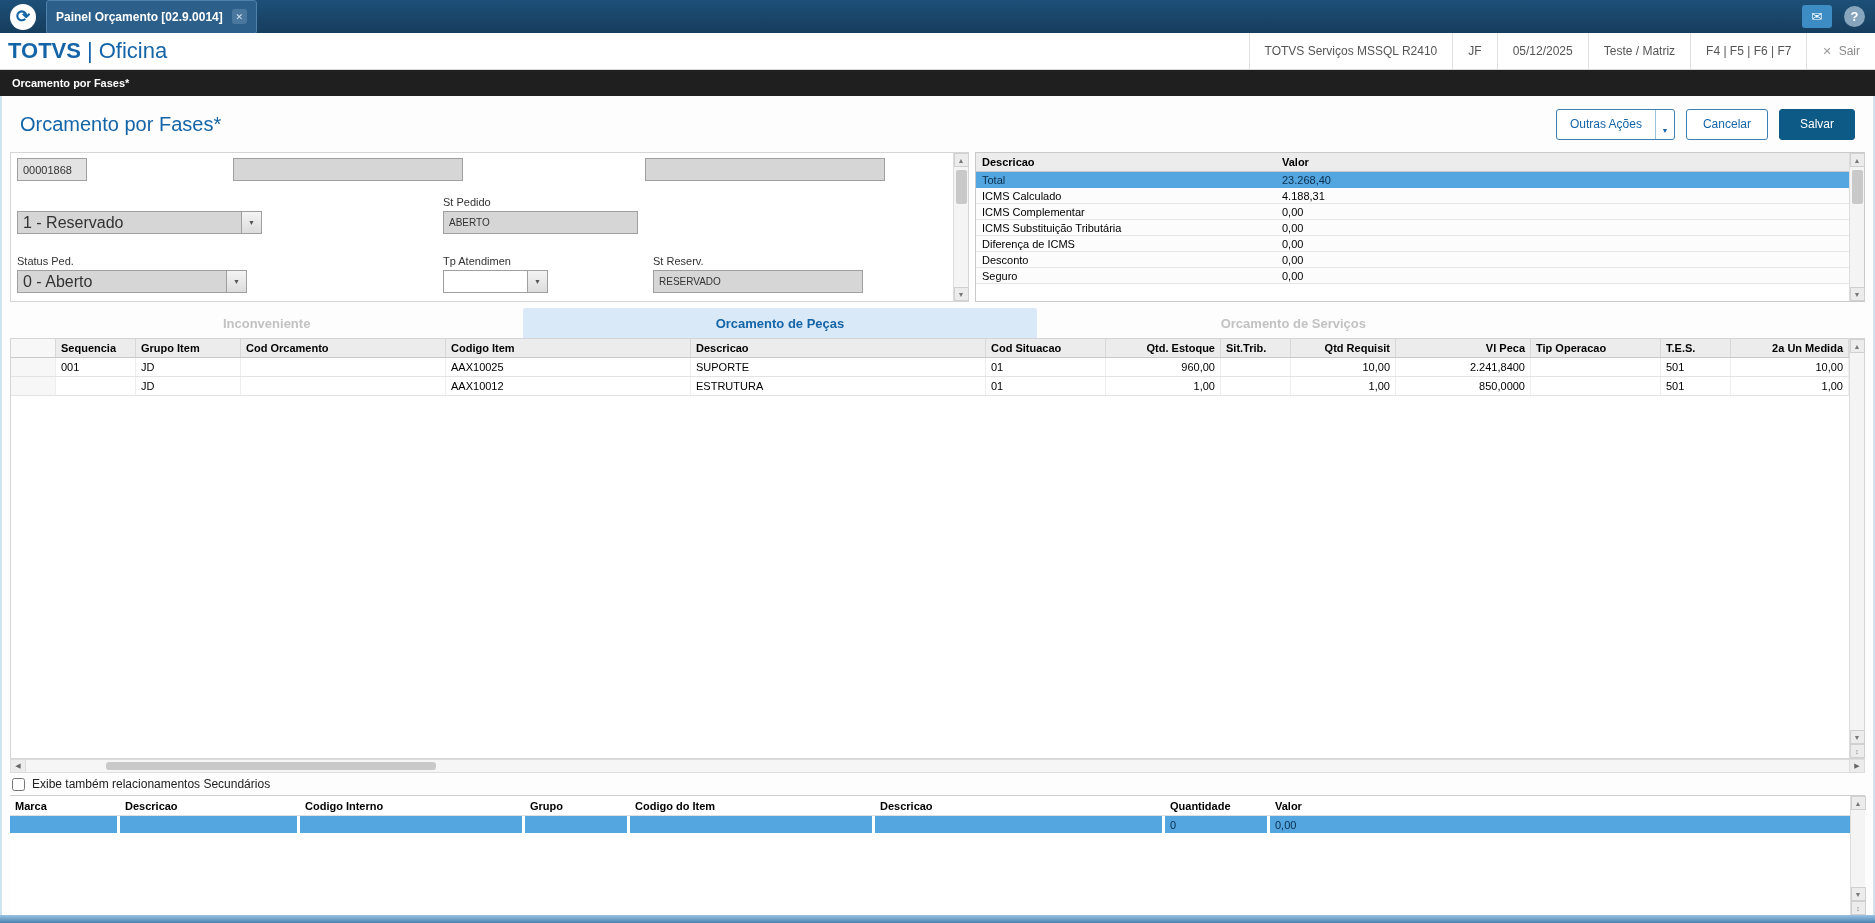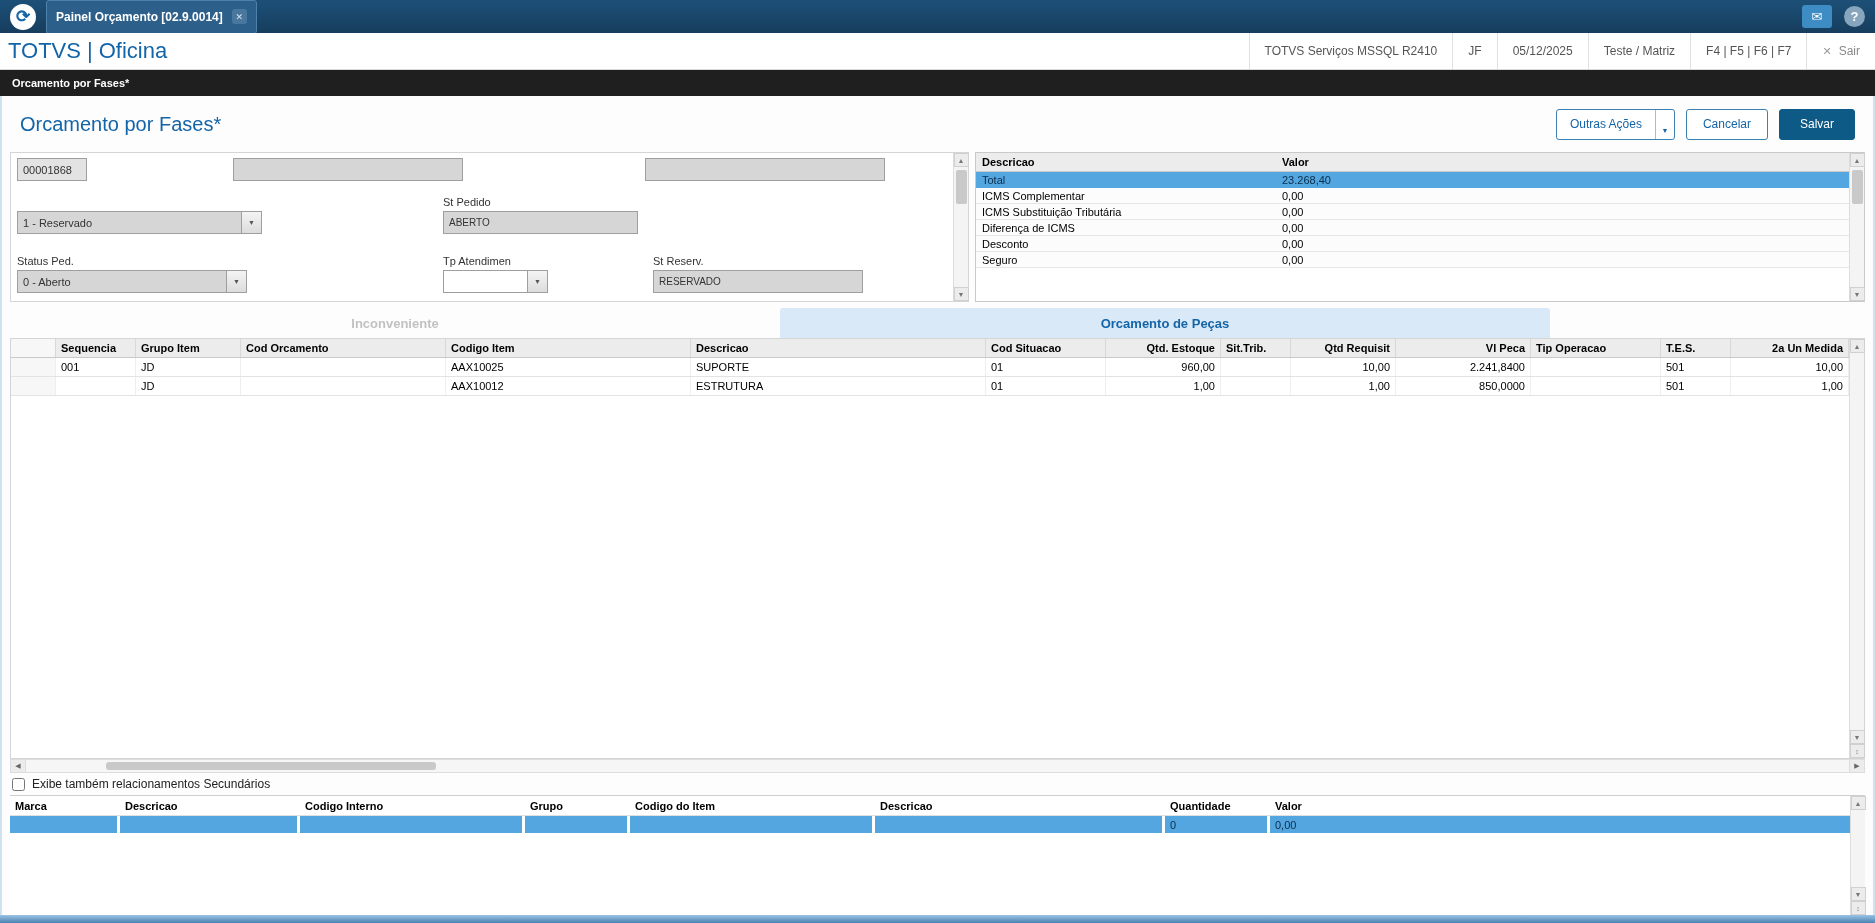--- a/index.html
+++ b/index.html
@@ -11,21 +11,21 @@
   .logo-circle { width: 26px; height: 26px; border-radius: 50%; background: #fff; color: #1464a8; display: flex; align-items: center; justify-content: center; font-size: 17px; font-weight: bold; }
   .doc-tab { height: 25px; background: #2c5f8a; border: 1px solid #4e82aa; border-radius: 3px; display: flex; align-items: center; gap: 9px; padding: 16px 9px; color: #fff; font-size: 12px; font-weight: bold; cursor: pointer; }
   .tab-close { width: 15px; height: 15px; border-radius: 3px; background: #49779e; color: #d7e5f0; font-size: 9px; font-weight: normal; display: flex; align-items: center; justify-content: center; cursor: pointer; }
   .titlebar-right { margin-left: auto; display: flex; align-items: center; gap: 12px; }
   .mail-btn { width: 30px; height: 23px; background: #3e8cc4; border-radius: 3px; color: #fff; display: flex; align-items: center; justify-content: center; font-size: 13px; cursor: pointer; }
   .help-btn { width: 21px; height: 21px; border-radius: 50%; background: #87a5bd; color: #fff; font-weight: bold; display: flex; align-items: center; justify-content: center; font-size: 13px; cursor: pointer; }
 
   
   .header { height: 37px; background: #fff; display: flex; align-items: stretch; border-bottom: 1px solid #d8d8d8; flex: 0 0 auto; }
   .brand-wrap { display: flex; align-items: center; padding: 0 8px; font-size: 22px; color: #1464a8; gap: 6px; }
-  .brand-b { font-weight: normal; }
+  .brand-b { font-weight: bold; }
   .env { margin-left: auto; display: flex; align-items: stretch; font-size: 12px; color: #555; }
   .env-item { display: flex; align-items: center; padding: 0 15px; border-left: 1px solid #e0e0e0; white-space: nowrap; cursor: default; }
   .sair { color: #8a8a8a; gap: 7px; cursor: pointer; }
   .sair .x { font-size: 11px; color: #9a9a9a; }
 
   
   .blackbar { height: 26px; background: #1f1f1f; color: #fff; font-size: 11px; font-weight: bold; display: flex; align-items: center; padding: 0 12px; flex: 0 0 auto; }
 
   
   .content { flex: 1; display: flex; flex-direction: column; background: #fdfdfd; border-left: 2px solid #cfe2f0; border-right: 2px solid #cfe2f0; padding: 0 8px; overflow: hidden; }
@@ -41,21 +41,21 @@
   .btn-primary { background: #0e5a86; border: 1px solid #0e5a86; color: #fff; padding: 0 20px; }
 
   
   .form-row { display: flex; gap: 6px; height: 150px; flex: 0 0 auto; }
   .form-panel { width: 959px; border: 1px solid #d5d5d5; background: #fff; position: relative; }
   .form-inner { position: absolute; top: 0; left: 0; right: 15px; bottom: 0; }
   .flabel { position: absolute; font-size: 11px; color: #333; }
   .field { background: #d6d6d6; border: 1px solid #9f9f9f; height: 23px; font-size: 10px; color: #333; display: flex; align-items: center; padding: 0 5px; position: absolute; overflow: hidden; white-space: nowrap; }
   .input { background: #e3e3e3; border: 1px solid #9f9f9f; height: 23px; font-size: 11px; color: #333; padding: 0 5px; position: absolute; font-family: "Liberation Sans", sans-serif; }
   .combo { position: absolute; display: flex; height: 23px; }
-  .combo .cval { flex: 1; background: #d6d6d6; border: 1px solid #9f9f9f; border-right: none; font-size: 11px; color: #333; display: flex; align-items: center; padding: 0 5px; overflow: hidden; white-space: nowrap; }
+  .combo .cval { flex: 1; background: #d6d6d6; border: 1px solid #9f9f9f; border-right: none; font-size: 16px; color: #333; display: flex; align-items: center; padding: 0 5px; overflow: hidden; white-space: nowrap; }
   .combo-btn { width: 21px; background: linear-gradient(#f4f4f4, #dcdcdc); border: 1px solid #9f9f9f; display: flex; align-items: center; justify-content: center; font-size: 7px; color: #555; cursor: pointer; }
 
   .vscroll { position: absolute; top: 0; right: 0; bottom: 0; width: 15px; background: #f4f4f4; border-left: 1px solid #ddd; display: flex; flex-direction: column; align-items: center; }
   .varrow { height: 14px; width: 15px; display: flex; align-items: center; justify-content: center; background: #ececec; border: 1px solid #d0d0d0; font-size: 7px; color: #777; cursor: pointer; flex: 0 0 auto; }
   .vthumb { width: 11px; height: 34px; background: #c9c9c9; border-radius: 2px; margin: 3px 0; cursor: grab; flex: 0 0 auto; }
   .vspace { flex: 1; }
 
   .totals-panel { flex: 1; border: 1px solid #c9c9c9; background: #fff; position: relative; }
   .totals-inner { position: absolute; top: 0; left: 0; right: 15px; bottom: 0; display: flex; flex-direction: column; font-size: 11px; }
   .tot-head { display: flex; background: #ececec; border-bottom: 1px solid #c9c9c9; font-weight: bold; height: 19px; align-items: center; flex: 0 0 auto; }
@@ -206,20 +206,24 @@
         <div class="tot-head">
           <div class="tot-c1">Descricao</div>
           <div class="tot-c2">Valor</div>
         </div>
         <div>
             <div class="tot-row sel">
               <div class="tot-c1">Total</div>
               <div class="tot-c2">23.268,40</div>
             </div>
             <div class="tot-row">
+              <div class="tot-c1">ICMS Calculado</div>
+              <div class="tot-c2">4.188,31</div>
+            </div>
+            <div class="tot-row">
               <div class="tot-c1">ICMS Complementar</div>
               <div class="tot-c2">0,00</div>
             </div>
             <div class="tot-row">
               <div class="tot-c1">ICMS Substituição Tributária</div>
               <div class="tot-c2">0,00</div>
             </div>
             <div class="tot-row">
               <div class="tot-c1">Diferença de ICMS</div>
               <div class="tot-c2">0,00</div>
@@ -239,20 +243,21 @@
         <div class="vthumb"></div>
         <div class="vspace"></div>
         <div class="varrow">▼</div>
       </div>
     </div>
   </div>
 
   <div class="tabs">
       <div class="tab">Inconveniente</div>
       <div class="tab active">Orcamento de Peças</div>
+      <div class="tab">Orcamento de Serviços</div>
     </div>
 
   <div class="grid-wrap">
     <div class="grid">
       <div class="grid-head">
           <div class="gh sel-col" style="width: 45px;"></div>
           <div class="gh" style="width: 80px;">Sequencia</div>
           <div class="gh" style="width: 105px;">Grupo Item</div>
           <div class="gh" style="width: 205px;">Cod Orcamento</div>
           <div class="gh" style="width: 245px;">Codigo Item</div>

